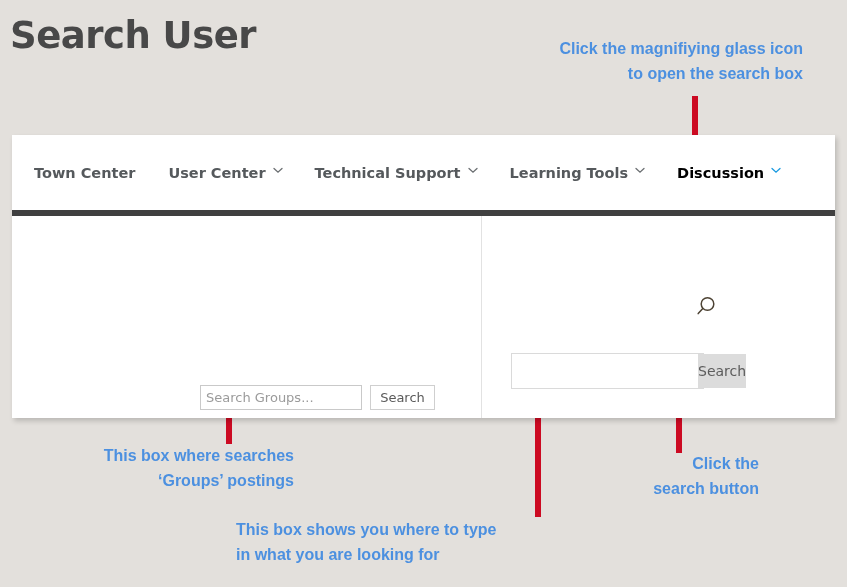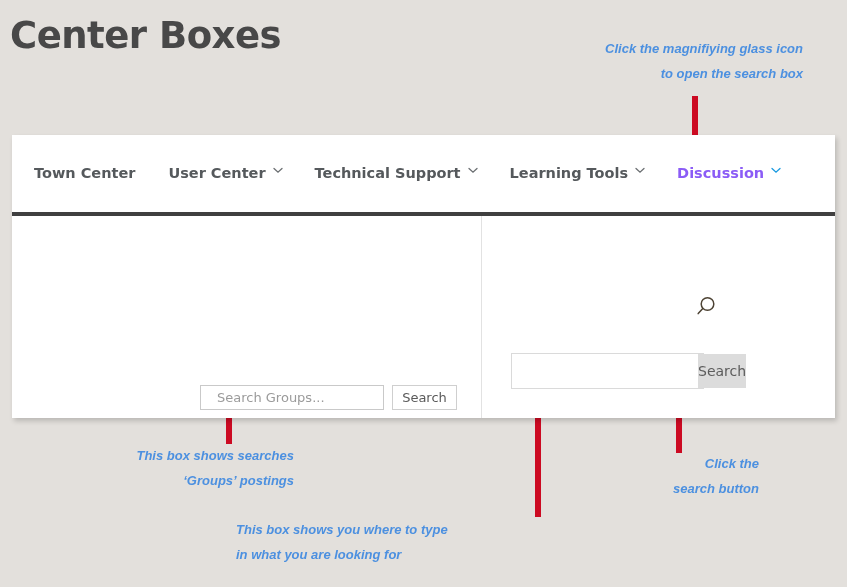--- a/index.html
+++ b/index.html
@@ -26,23 +26,22 @@
     font-weight: bold;
     letter-spacing: -0.5px;
     color: #484848;
     white-space: nowrap;
   }
 
   
   .annot {
     position: absolute;
     font-family: "Liberation Sans", sans-serif;
-    font-style: italic;
     font-weight: bold;
-    font-size: 13px;
+    font-size: 16px;
     line-height: 25px;
     color: #4c90e0;
     white-space: pre-line;
   }
   .annot-topright { right: 44px; top: 36px; text-align: right; }
   .annot-bottomleft { left: 30px; top: 443px; text-align: right; width: 264px; }
   .annot-bottomcenter { left: 236px; top: 517px; text-align: left; width: 546px; }
   .annot-right { left: 596px; top: 451px; text-align: right; width: 163px; }
 
   
@@ -63,21 +62,21 @@
     overflow: hidden;
   }
 
   
   .navbar {
     position: absolute;
     left: 0;
     top: 0;
     width: 100%;
     height: 81px;
-    border-bottom: 4px solid #404040;
+    border-bottom: 6px solid #404040;
     box-sizing: border-box;
   }
   .nav-items {
     position: absolute;
     left: 22px;
     top: 30px;
     display: flex;
     align-items: center;
     gap: 0px;
   }
@@ -86,21 +85,21 @@
     align-items: center;
     gap: 7px;
     font-family: "DejaVu Sans", sans-serif;
     font-size: 14.5px;
     font-weight: bold;
     color: #55595c;
     margin-right: 33px;
     white-space: nowrap;
     cursor: pointer;
   }
-  .nav-item.active { color: #8b5cf6; }
+  .nav-item.active { color: #000000; }
   .caret {
     display: inline-block;
     width: 9px;
     height: 9px;
     position: relative;
     top: -2px;
   }
   .caret svg { display: block; }
 
   .search-icon-btn {
@@ -134,21 +133,21 @@
     position: absolute;
     left: 188px;
     top: 169px;
     display: flex;
     align-items: stretch;
   }
   .group-search input {
     width: 150px;
     height: 21px;
     box-sizing: content-box;
-    padding: 1px 16px;
+    padding: 1px 5px;
     border: 1px solid #c9c9c9;
     background: #fff;
     font-family: "DejaVu Sans", sans-serif;
     font-size: 13px;
     color: #444;
     outline: none;
   }
   .group-search input::placeholder { color: #9b9b9b; }
   .group-search .btn {
     margin-left: 8px;
@@ -197,25 +196,25 @@
     color: #5c5c5c;
     cursor: pointer;
     display: flex;
     align-items: center;
     justify-content: center;
   }
 </style>
 </head>
 <body>
 
-<div class="page-title">Center Boxes</div>
+<div class="page-title">Search User</div>
 
 <div class="annot annot-topright">Click the magnifiying glass icon
 to open the search box</div>
-<div class="annot annot-bottomleft">This box shows searches
+<div class="annot annot-bottomleft">This box where searches
 ‘Groups’ postings</div>
 <div class="annot annot-bottomcenter">This box shows you where to type
 in what you are looking for</div>
 <div class="annot annot-right">Click the
 search button</div>
 
 <svg class="arrow" style="left:684px; top:96px;" width="22" height="70" viewBox="0 0 22 70">
   <line x1="11" y1="0" x2="11" y2="50" stroke="#cc0a22" stroke-width="6"></line>
   <polygon points="11,68 2,44 20,44" fill="#cc0a22"></polygon>
 </svg>

